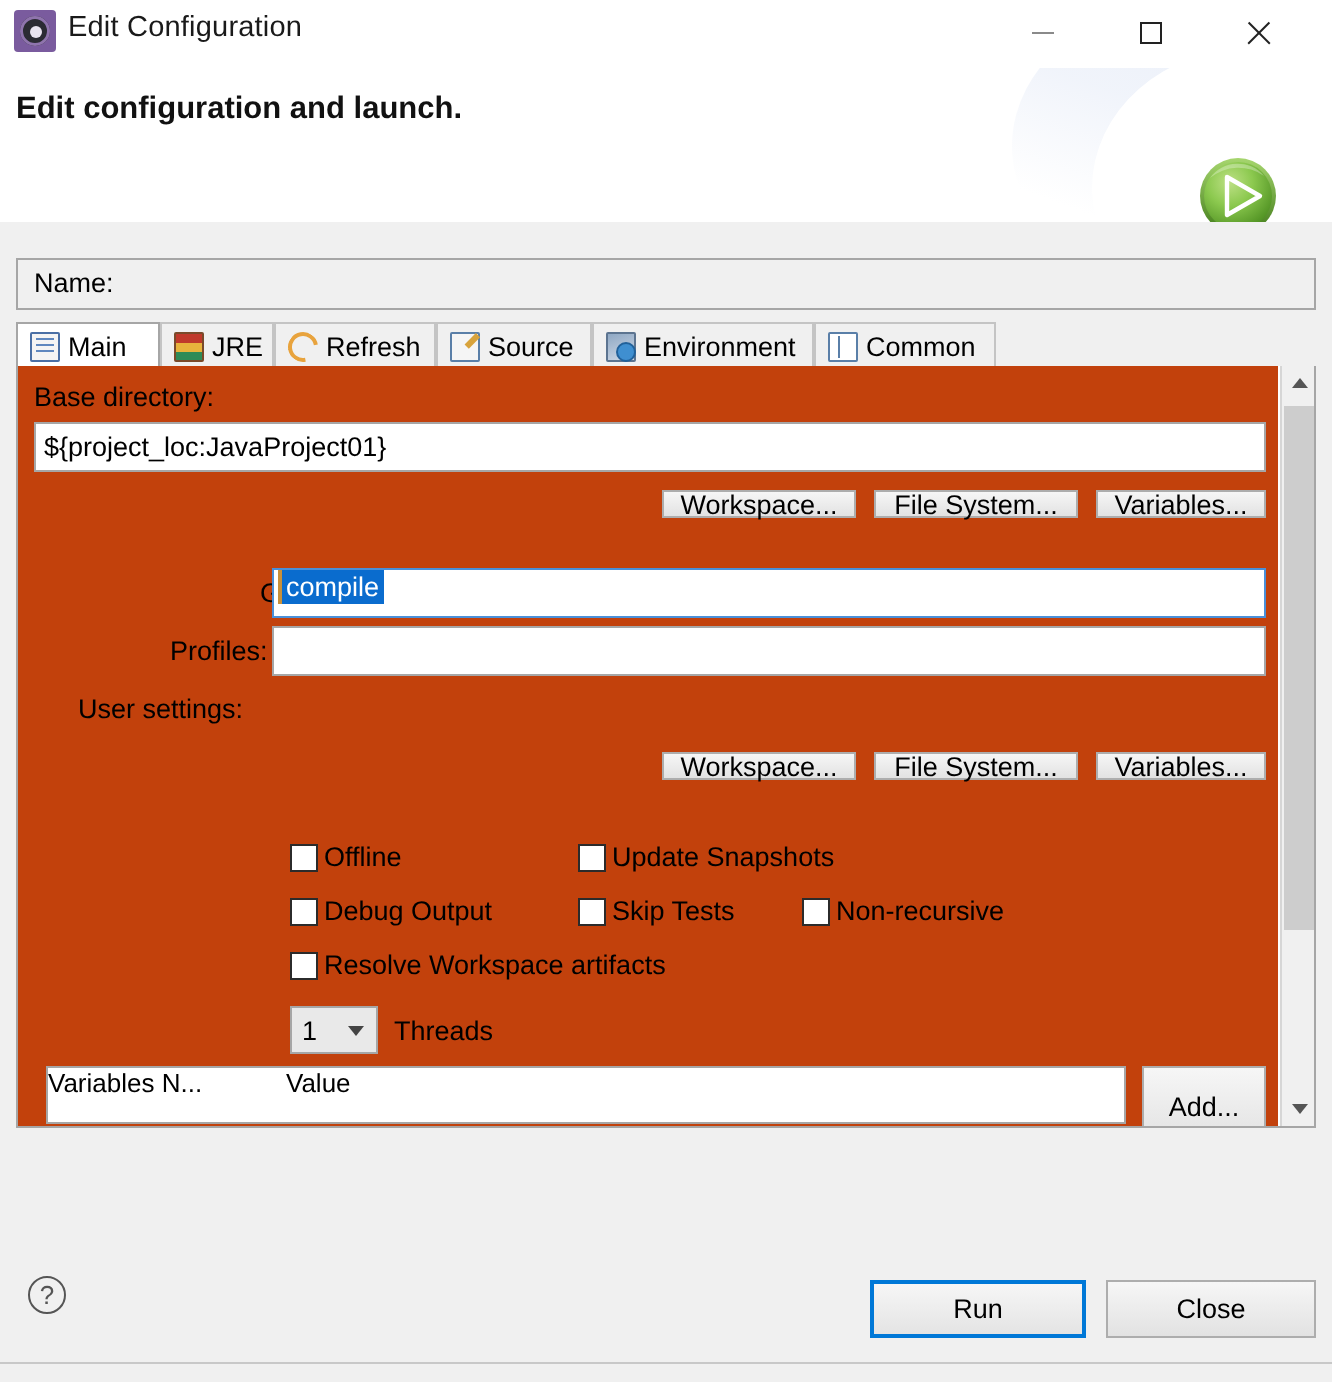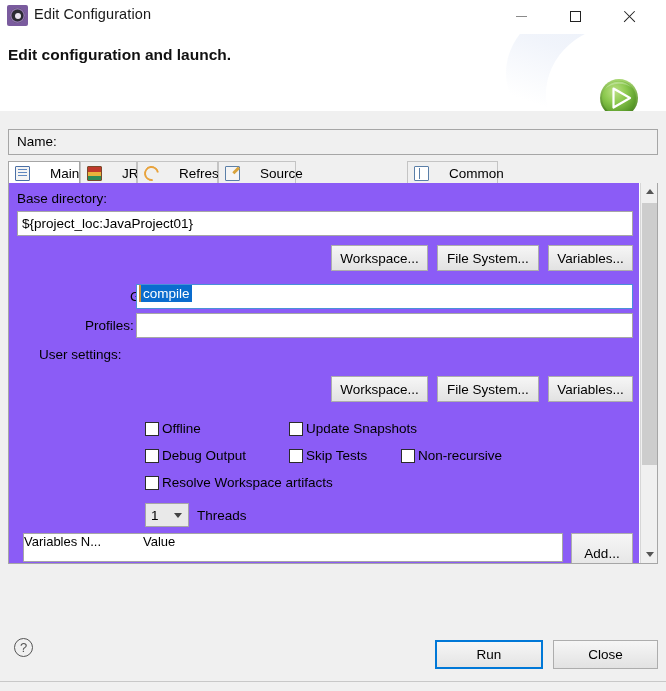--- a/index.html
+++ b/index.html
@@ -112,21 +112,21 @@
     padding: 0 4px; font-size: 13.5px; font-family: "Liberation Sans", sans-serif;
     color: #000; outline: none;
   }
 
   
   #tabs {
     position: absolute; left: 8px; top: 50px; width: 650px; height: 23px;
   }
   .tab {
     position: absolute; top: 0; height: 23px;
-    display: flex; align-items: center; gap: 20px;
+    display: flex; align-items: center; gap: 4px;
     padding: 0 7px 0 6px;
     font-size: 13.5px;
     background: #f0f0f0;
     border-left: 1px solid #c4c4c4;
     border-right: 1px solid #c4c4c4;
     border-top: 1px solid #c4c4c4;
   }
   .tab.selected {
     background: #ffffff;
     border-left: 1px solid #a6a6a6;
@@ -177,36 +177,36 @@
 
   
   #panel {
     position: absolute; left: 8px; top: 72px; width: 650px; height: 381px;
     background: #ffffff;
     border: 1px solid #a6a6a6;
     border-top: none;
   }
   #panel-inner {
     position: absolute; left: 0; top: 0; right: 18px; bottom: 0;
-    background: #8b5cf6;
+    background: #c2410c;
     overflow: hidden;
   }
 
   .lbl { position: absolute; font-size: 13.5px; color: #000; }
   .txt {
     position: absolute; height: 25px;
     border: 1px solid #a6a6a6; background: #ffffff;
     padding: 0 4px; font-size: 13.5px; color: #000;
     font-family: "Liberation Sans", sans-serif; outline: none;
   }
   .txt.readonly { background: #f0f0f0; color: #555; }
   .txt.focused { border: 1px solid #4a90d9; }
 
   .btn {
-    position: absolute; height: 26px;
+    position: absolute; height: 14px;
     background: linear-gradient(180deg,#f6f6f6,#e2e2e2);
     border: 1px solid #adadad;
     font-size: 13.5px; color: #000;
     font-family: "Liberation Sans", sans-serif;
     display: flex; align-items: center; justify-content: center;
     cursor: default;
   }
   .btn.default-btn { border: 2px solid #0078d7; background: linear-gradient(180deg,#f6f6f6,#e4e4e4); }
 
   
@@ -323,20 +323,24 @@
       <span>JRE</span>
     </div>
     <div class="tab" style="left:129px;width:81px;">
       <span class="tabicon ic-refresh"></span>
       <span>Refresh</span>
     </div>
     <div class="tab" style="left:210px;width:78px;">
       <span class="tabicon ic-source"></span>
       <span>Source</span>
     </div>
+    <div class="tab" style="left:288px;width:111px;">
+      <span class="tabicon ic-env"></span>
+      <span>Environment</span>
+    </div>
     <div class="tab" style="left:399px;width:91px;">
       <span class="tabicon ic-common"></span>
       <span>Common</span>
     </div>
   </div>
 
   <div id="panel">
     <div id="panel-inner">
 
       <div class="lbl" style="left:8px;top:8px;">Base directory:</div>

